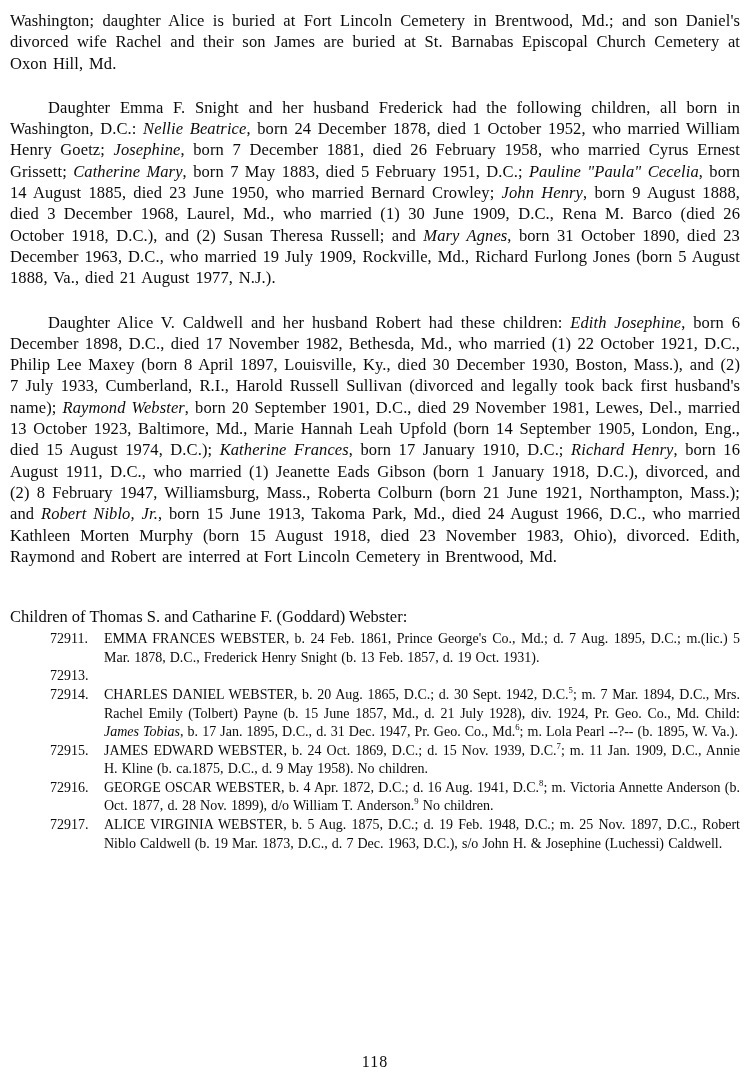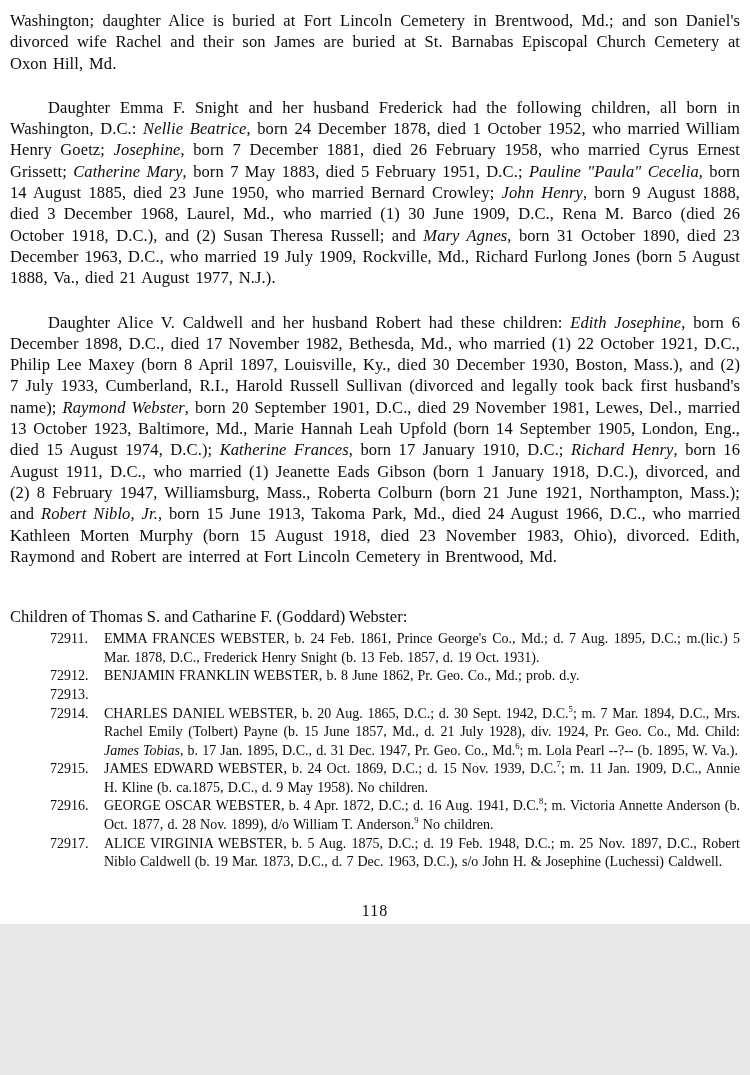--- a/index.html
+++ b/index.html
@@ -1,19 +1,19 @@
 <!DOCTYPE html>
 <html><head>
 <meta charset="utf-8">
 <style>
   html, body { margin: 0; padding: 0; background: #e8e8e8; }
   .page {
     position: relative;
     width: 750px;
-    height: 924px;
+    height: 1075px;
     margin: 0 auto;
     background: #ffffff;
     color: #0b0b0b;
     font-family: "Liberation Serif", "DejaVu Serif", serif;
     box-sizing: border-box;
     padding: 10px 10px 0 10px;
     overflow: hidden;
   }
   .para {
     margin: 0;
@@ -75,24 +75,20 @@
 
   <p class="list-heading">Children of Thomas S. and Catharine F. (Goddard) Webster:</p>
 
   <div class="entries">
 
     <div class="entry">
       <span class="num">72911.</span>
       <span class="body"><span>EMMA FRANCES WEBSTER, b. 24 Feb. 1861, Prince George's Co., Md.; d. 7 Aug. 1895, D.C.; m.(lic.) 5 Mar. 1878, D.C., Frederick Henry Snight (b. 13 Feb. 1857, d. 19 Oct. 1931).</span></span>
     </div>
 
-    <div class="entry">
-      <span class="num">72912.</span>
-      <span class="body"><span>BENJAMIN FRANKLIN WEBSTER, b. 8 June 1862, Pr. Geo. Co., Md.; prob. d.y.</span></span>
-    </div>
 
     <div class="entry">
       <span class="num">72913.</span>
     </div>
 
     <div class="entry">
       <span class="num">72914.</span>
       <span class="body"><span>CHARLES DANIEL WEBSTER, b. 20 Aug. 1865, D.C.; d. 30 Sept. 1942, D.C.</span><sup>5</sup><span>; m. 7 Mar. 1894, D.C., Mrs. Rachel Emily (Tolbert) Payne (b. 15 June 1857, Md., d. 21 July 1928), div. 1924, Pr. Geo. Co., Md.  Child: </span><i>James Tobias</i><span>, b. 17 Jan. 1895, D.C., d. 31 Dec. 1947, Pr. Geo. Co., Md.</span><sup>6</sup><span>; m. Lola Pearl --?-- (b. 1895, W. Va.).</span></span>
     </div>
 

